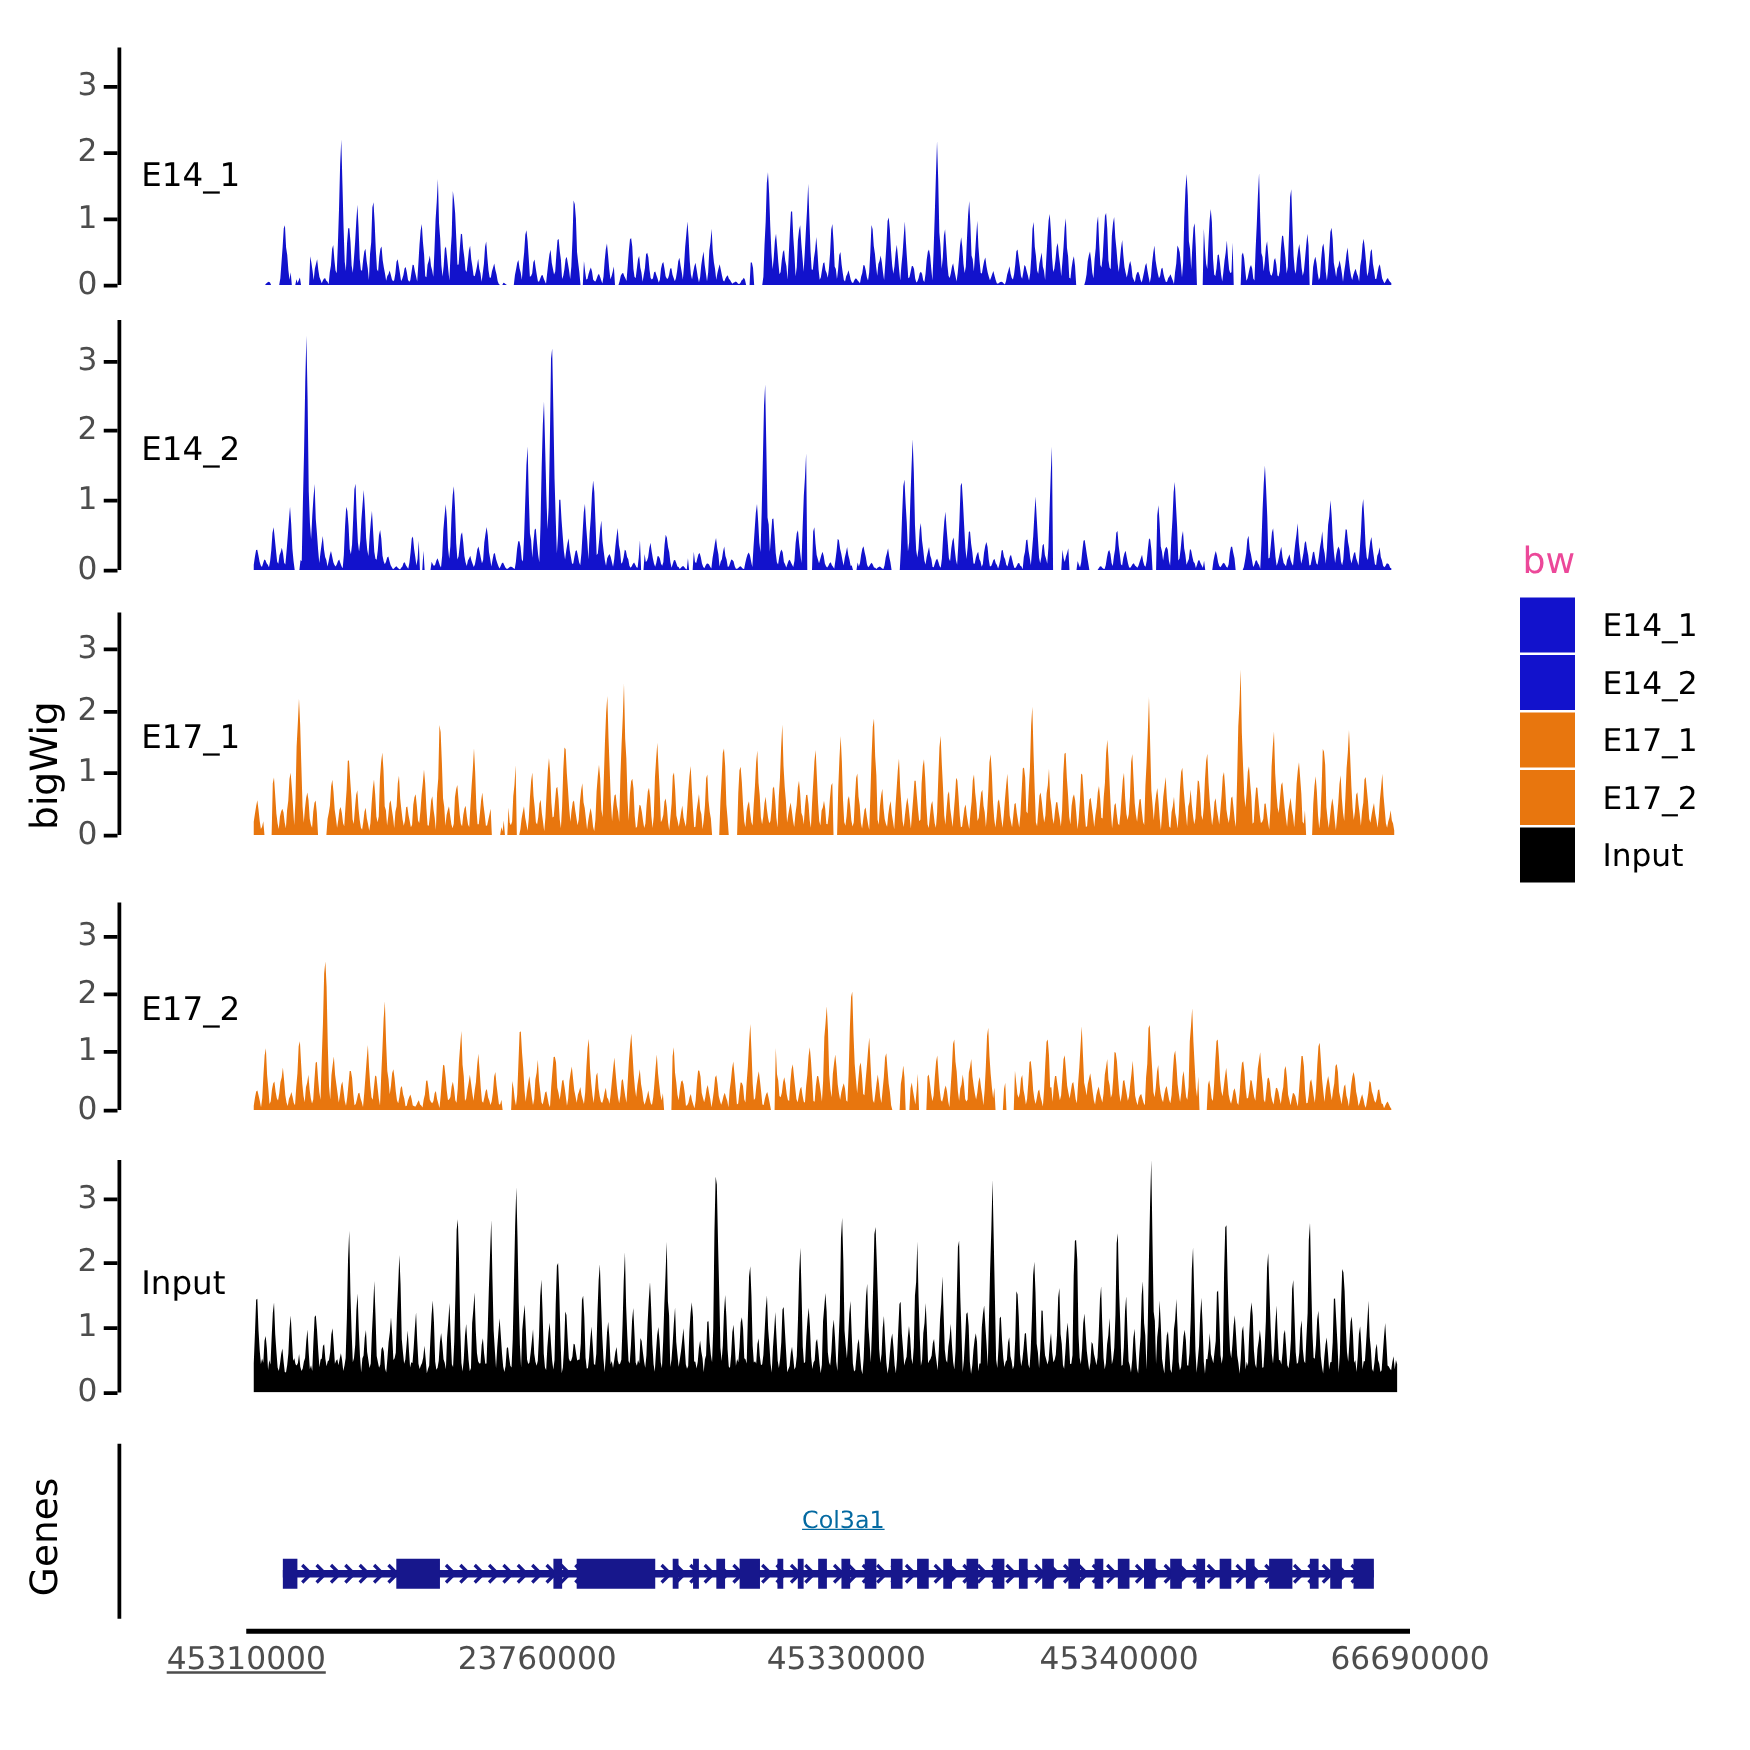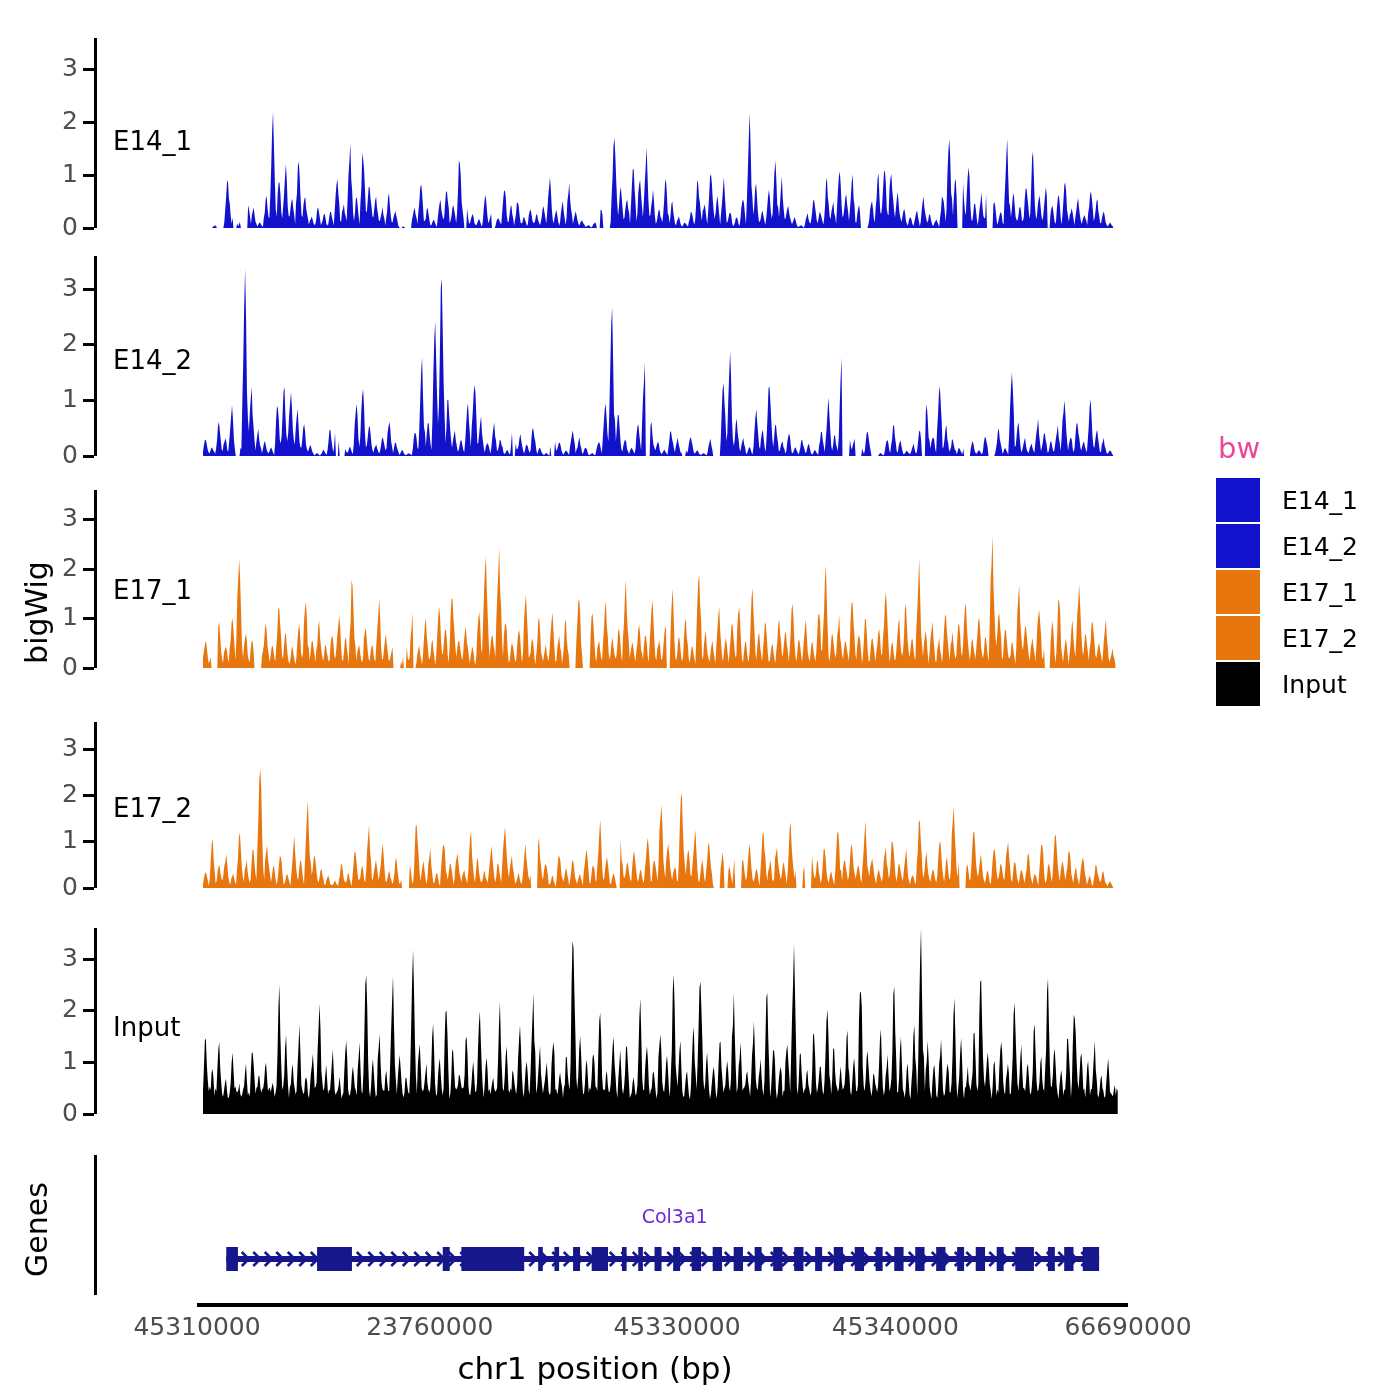--- a/index.html
+++ b/index.html
@@ -45,22 +45,23 @@
     position:absolute;top:1312px;font-size:25px;color:#4d4d4d;
     transform:translateX(-50%);white-space:nowrap;
   }
   #xaxis-title{
     position:absolute;top:1350px;left:0;width:1190px;text-align:center;
     font-size:31px;color:#000;
   }
 
   
   #gene-name{
-    position:absolute;font-size:19px;color:#6d28d9;white-space:nowrap;
+    position:absolute;font-size:19px;color:#0369a1;white-space:nowrap;
     transform:translateX(-50%);
+    text-decoration:underline;
   }
 
   
   #legend{position:absolute;left:1216px;top:434px;}
   #legend-title{font-size:29px;color:#ec4899;margin:0 0 14px 2px;line-height:1;}
   .legend-row{display:flex;align-items:center;height:46px;}
   .legend-key{width:44px;height:44px;flex:0 0 44px;}
   .legend-label{font-size:25px;color:#000;margin-left:22px;white-space:nowrap;}
 </style>
 </head>
@@ -287,27 +288,26 @@
           <rect x="1041.88" y="92" width="6.98" height="24" fill="#17178c"></rect>
           <rect x="1058.18" y="92" width="9.31" height="24" fill="#17178c"></rect>
           <rect x="1076.80" y="92" width="16.29" height="24" fill="#17178c"></rect>
         </svg>
       </div>
   </div>
   <div id="gene-name" style="left: 674.681px; top: 1205px;">Col3a1</div>
 
   <div id="xaxis-line"></div>
   <div id="xticks-host">
-      <div class="xticklabel" style="left: 197px;">45310000</div>
+      <div class="xticklabel" style="left: 197px; text-decoration: underline;">45310000</div>
       <div class="xticklabel" style="left: 429.75px;">23760000</div>
       <div class="xticklabel" style="left: 677px;">45330000</div>
       <div class="xticklabel" style="left: 895.25px; text-align: right;">45340000</div>
       <div class="xticklabel" style="left: 1128px;">66690000</div>
     </div>
-  <div id="xaxis-title">chr1 position (bp)</div>
 
   <div id="legend">
     <div id="legend-title">bw</div>
     <div id="legend-items">
         <div class="legend-row">
           <div class="legend-key" style="background: rgb(18, 18, 204);"></div>
           <div class="legend-label">E14_1</div>
         </div>
         <div class="legend-row">
           <div class="legend-key" style="background: rgb(18, 18, 204);"></div>

